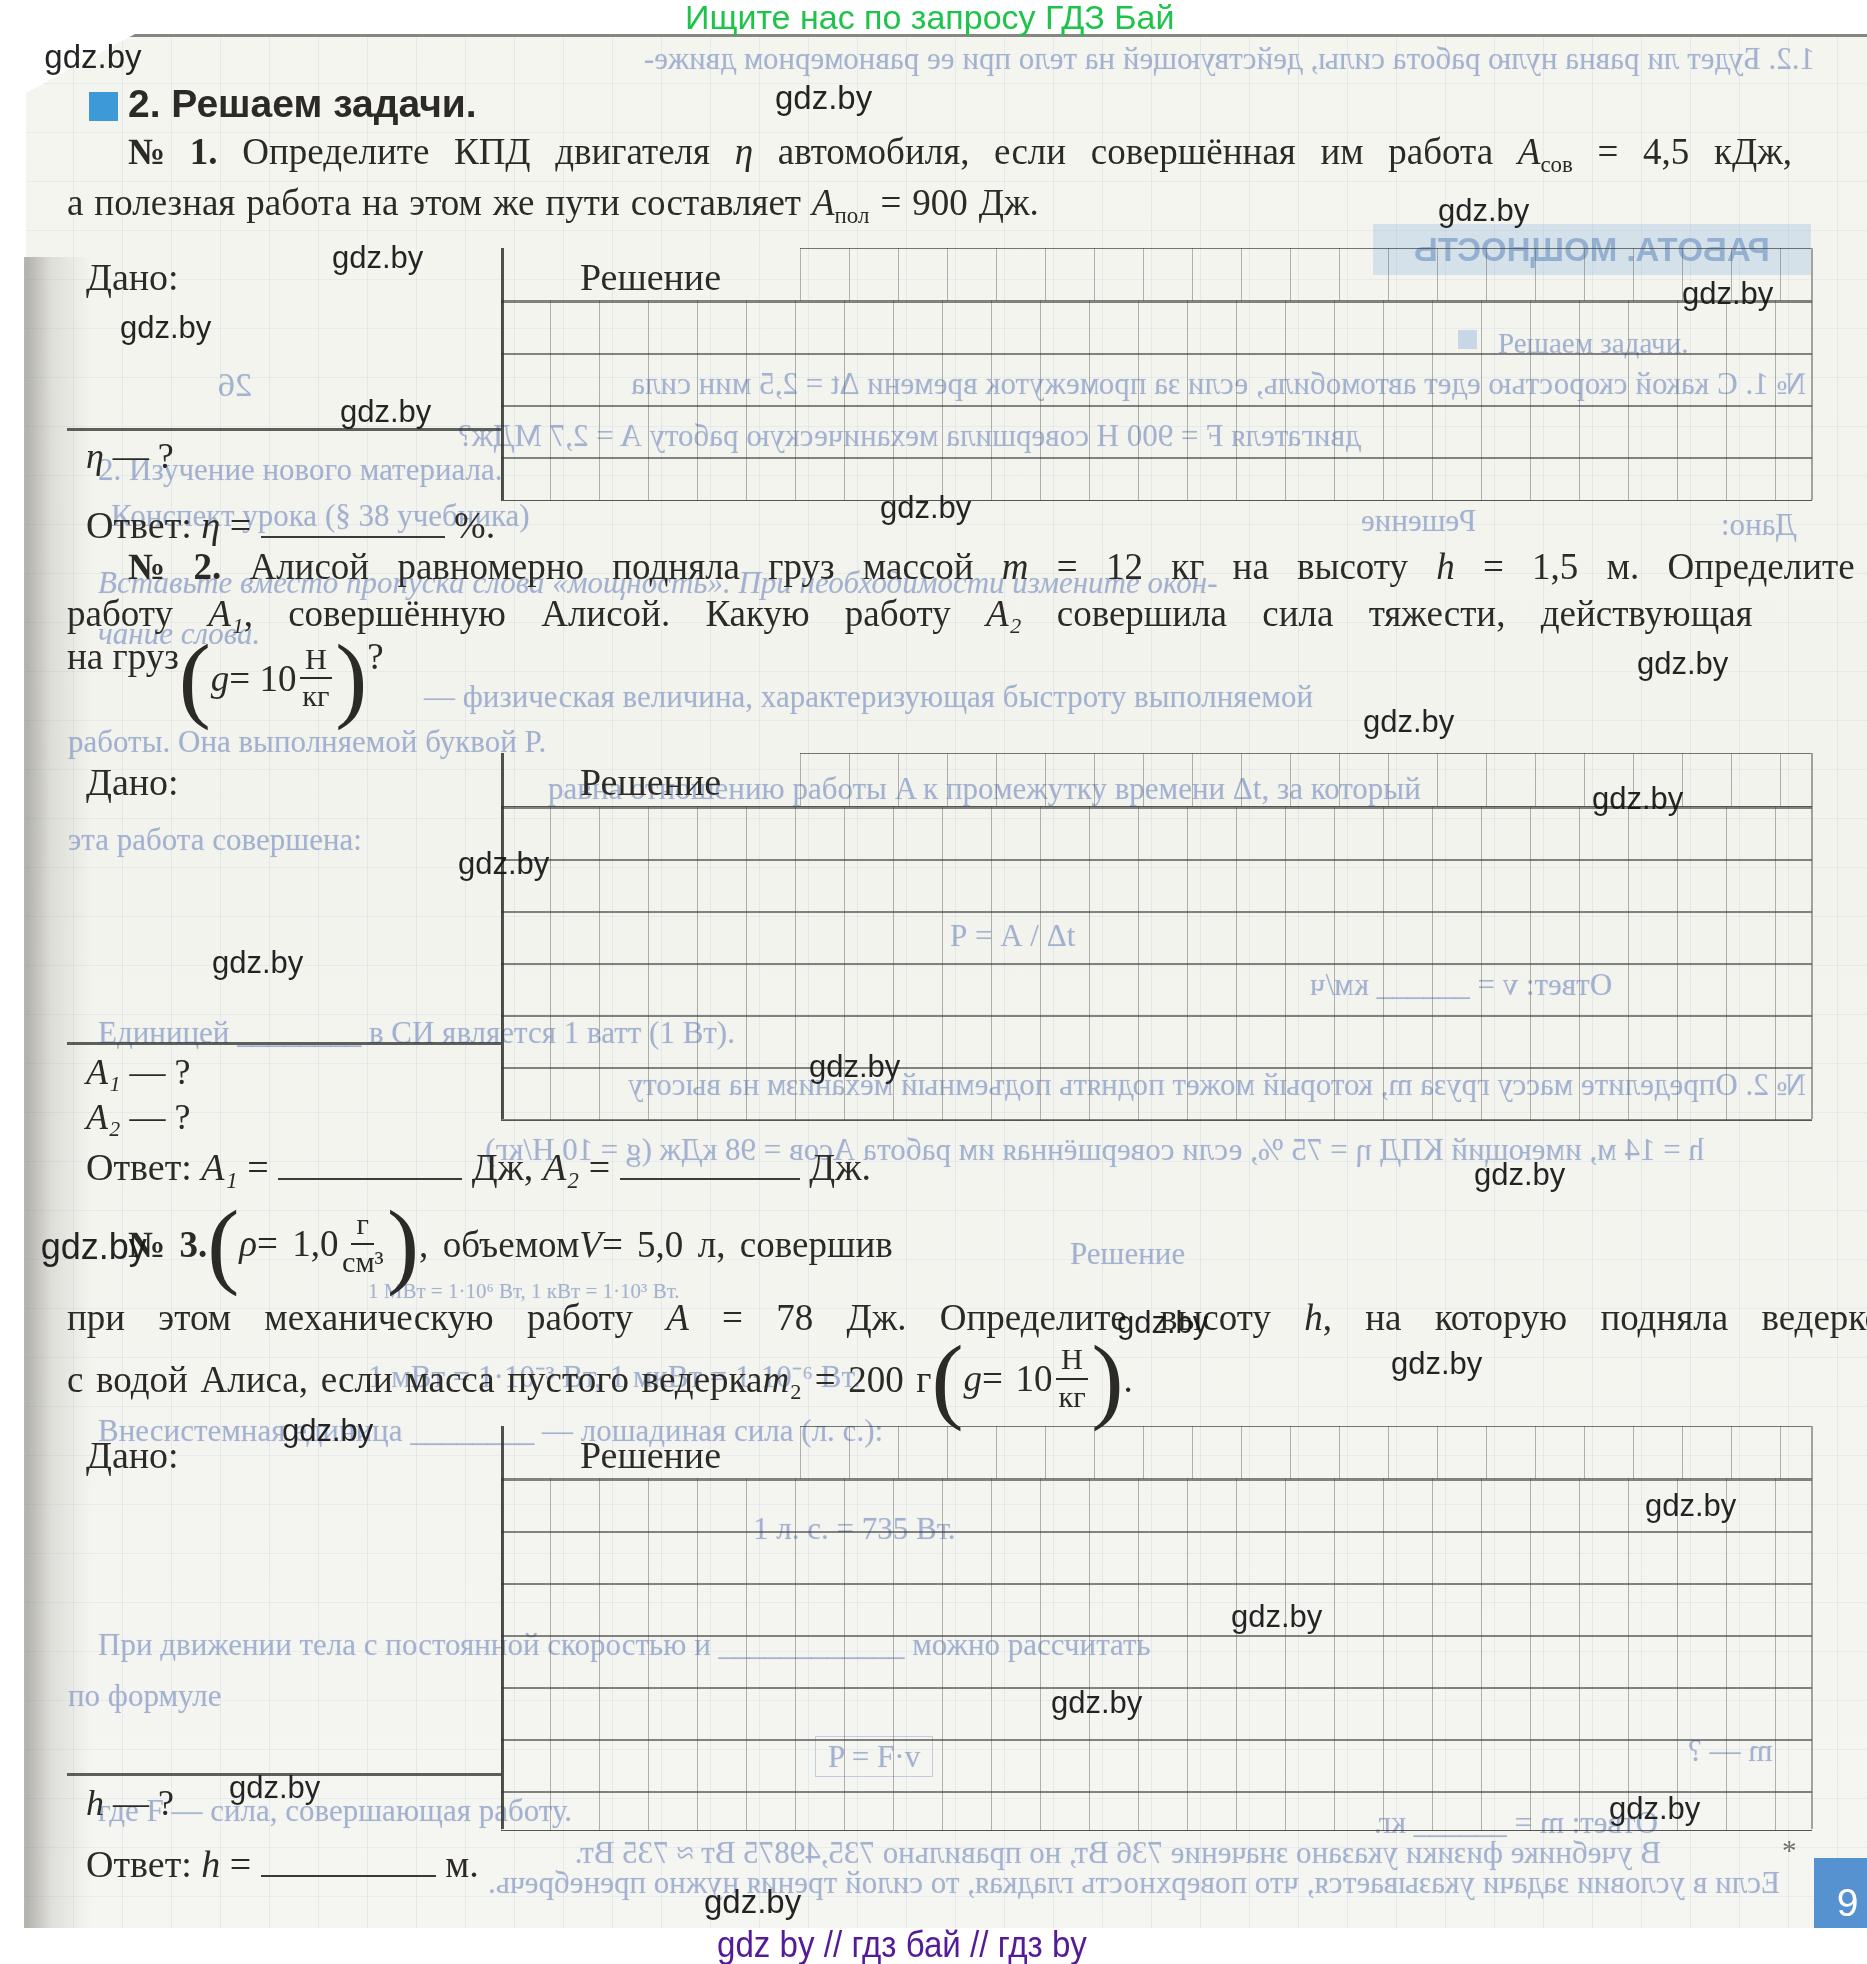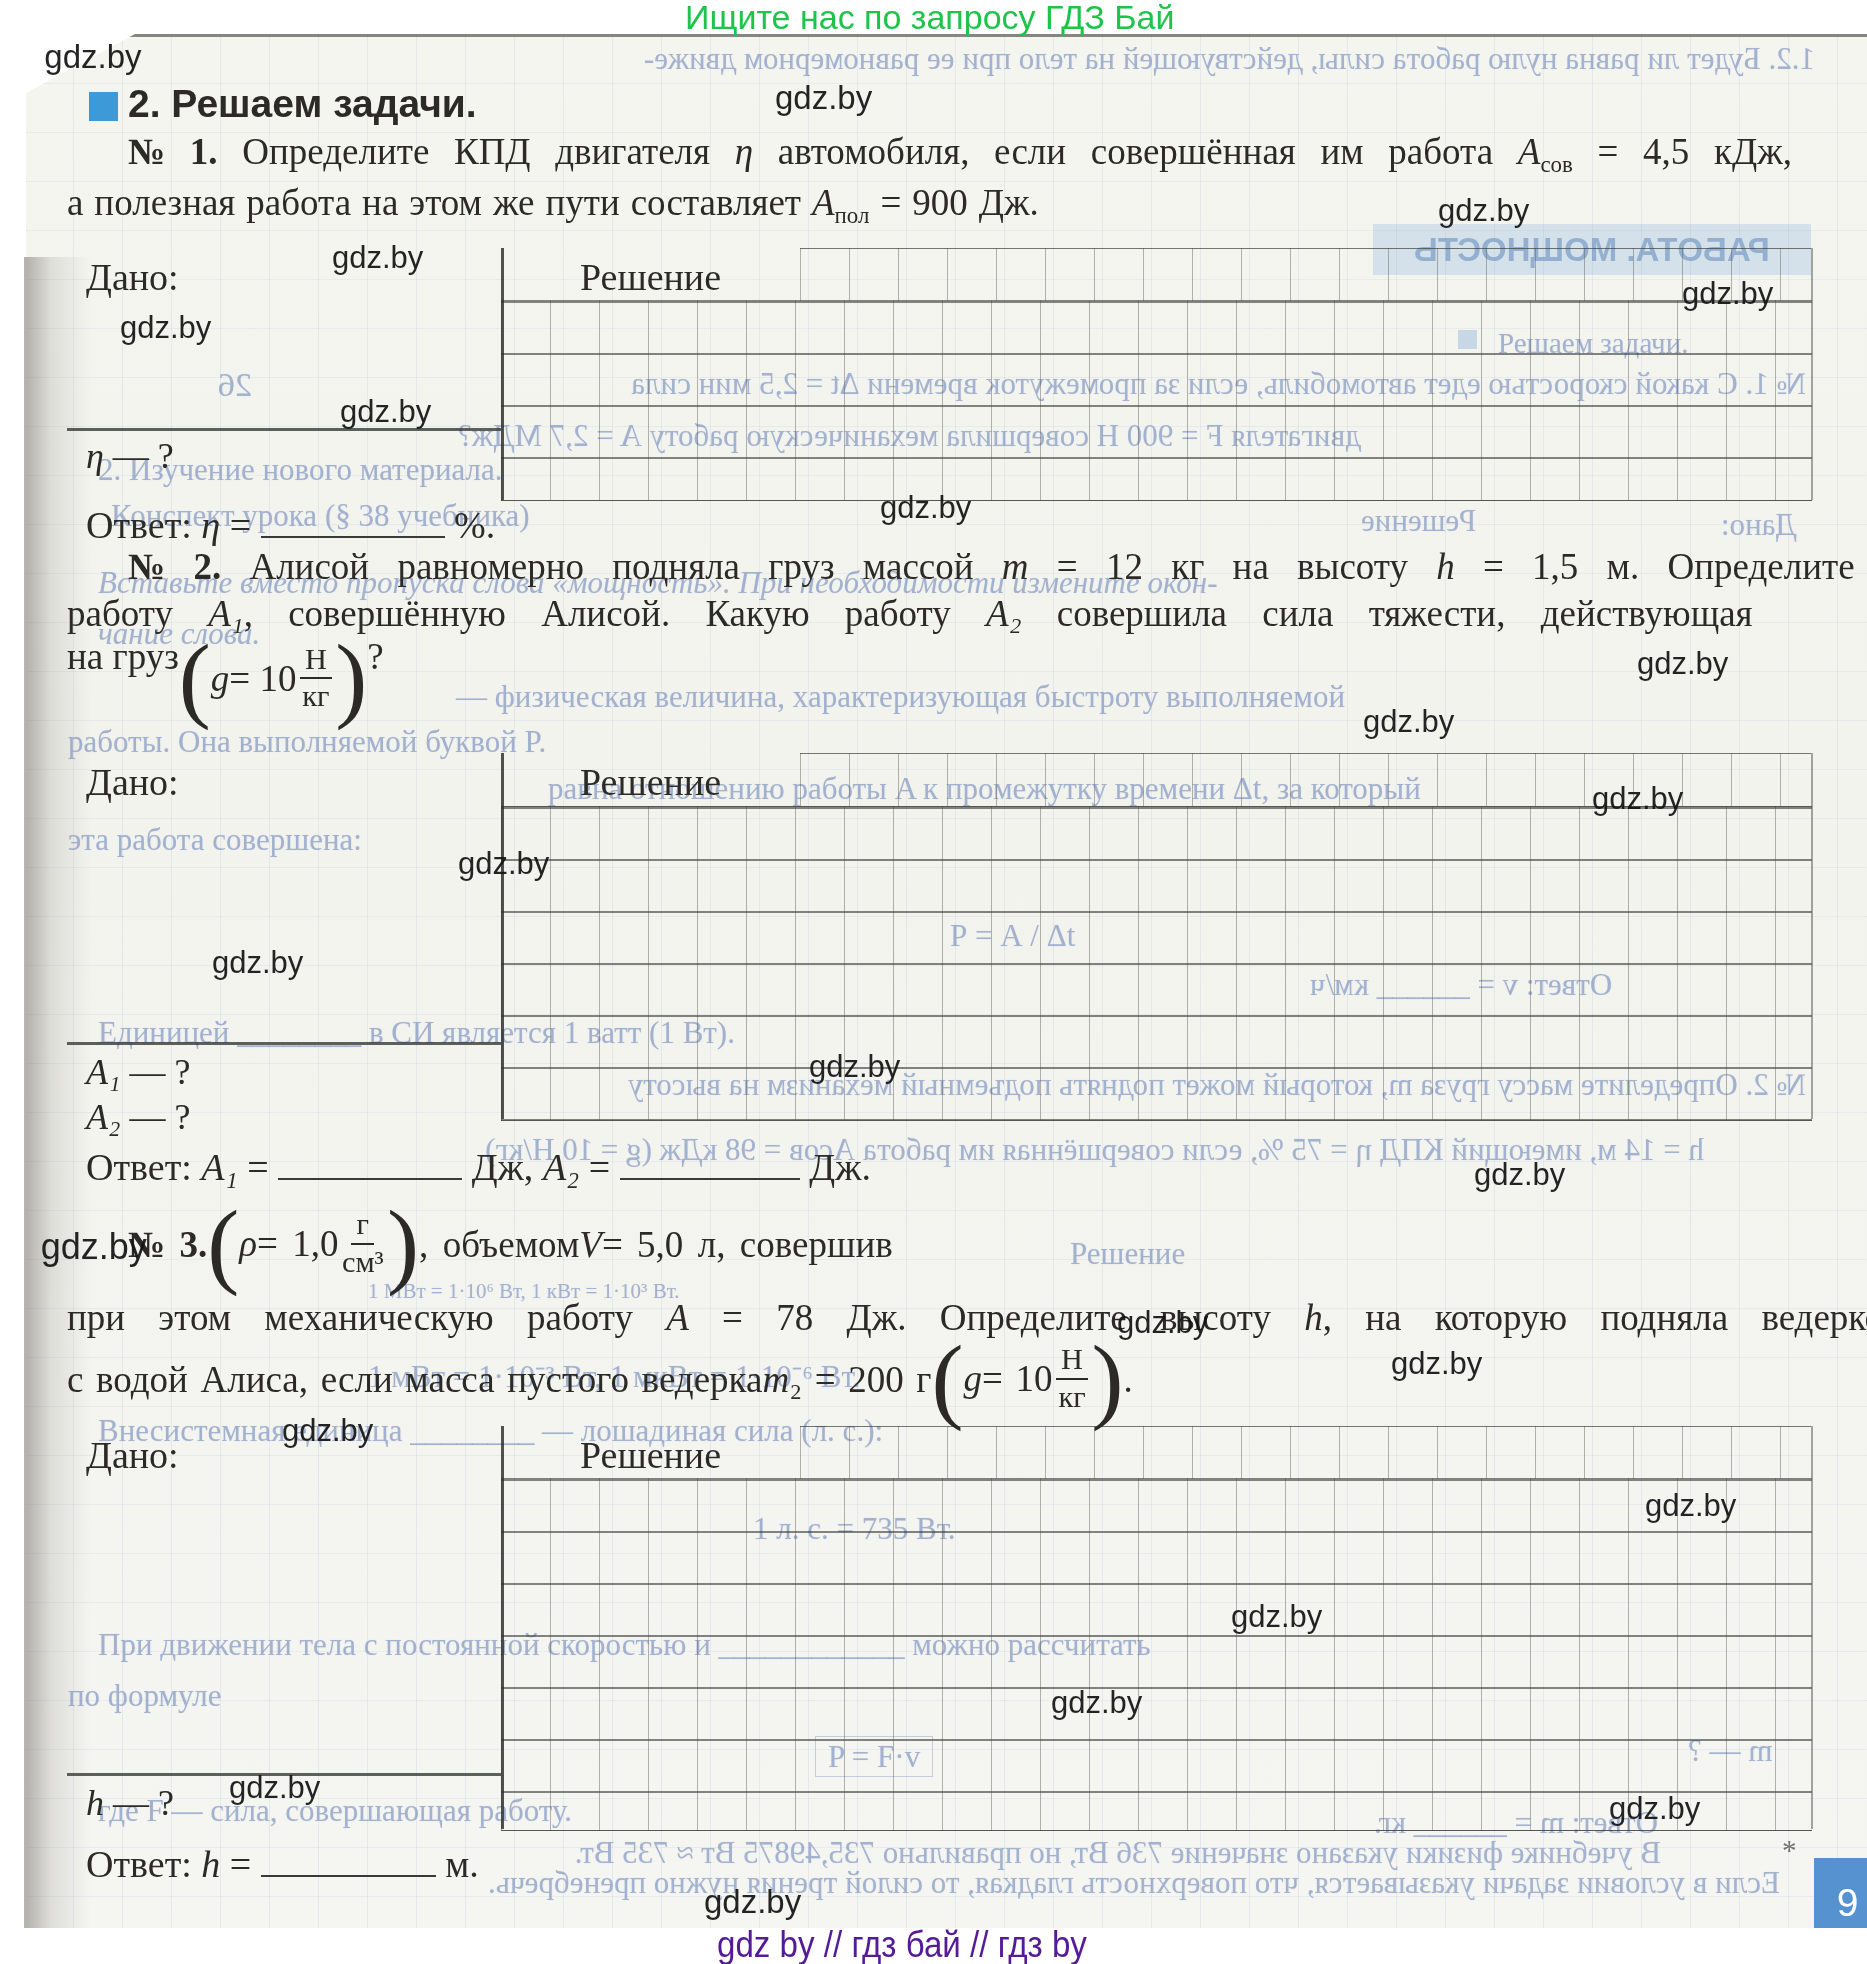--- a/index.html
+++ b/index.html
@@ -178,21 +178,21 @@
     <div class="bleed" style="left: 1498px; top: 327px; font-size: 29px;">Решаем задачи.</div>
     <div class="bleed mir" style="left: 218px; top: 366px; font-size: 34px;">26</div>
     <div class="bleed mir" style="left: 77px; top: 366px; font-size: 31px; width: 1729px;">№ 1. С какой скоростью едет автомобиль, если за промежуток времени Δt = 2,5 мин сила</div>
     <div class="bleed mir" style="left: 77px; top: 418px; font-size: 31px; width: 1284px;">двигателя F = 900 Н совершила механическую работу A = 2,7 МДж?</div>
     <div class="bleed" style="left: 98px; top: 452px; font-size: 31px;">2. Изучение нового материала.</div>
     <div class="bleed" style="left: 111px; top: 498px; font-size: 31px;">Конспект урока (§ 38 учебника)</div>
     <div class="bleed mir" style="left: 1361px; top: 503px; font-size: 31px;">Решение</div>
     <div class="bleed mir" style="left: 1721px; top: 507px; font-size: 31px;">Дано:</div>
     <div class="bleed it" style="left: 98px; top: 565px; font-size: 31px; width: 1695px;">Вставьте вместо пропуска слова «мощность». При необходимости измените окон-</div>
     <div class="bleed it" style="left: 98px; top: 616px; font-size: 31px;">чание слова.</div>
-    <div class="bleed" style="left: 424px; top: 679px; font-size: 31px; width: 1387px; margin-left: 32px;">— физическая величина, характеризующая быстроту выполняемой</div>
+    <div class="bleed" style="left: 424px; top: 679px; font-size: 31px; width: 1387px;">— физическая величина, характеризующая быстроту выполняемой</div>
     <div class="bleed" style="left: 68px; top: 724px; font-size: 31px;">работы. Она выполняемой буквой P.</div>
     <div class="bleed" style="left: 548px; top: 771px; font-size: 31px; width: 1258px;">равна отношению работы A к промежутку времени Δt, за который</div>
     <div class="bleed" style="left: 68px; top: 822px; font-size: 31px;">эта работа совершена:</div>
     <div class="bleed" style="left: 950px; top: 918px; font-size: 31px;">Р = А / Δt</div>
     <div class="bleed mir" style="left: 1310px; top: 967px; font-size: 31px;">Ответ: v = ______ км/ч</div>
     <div class="bleed" style="left: 98px; top: 1015px; font-size: 31px; width: 925px;">Единицей ________ в СИ является 1 ватт (1 Вт).</div>
     <div class="bleed mir" style="left: 77px; top: 1067px; font-size: 31px; width: 1729px;">№ 2. Определите массу груза m, который может поднять подъемный механизм на высоту</div>
     <div class="bleed mir" style="left: 77px; top: 1132px; font-size: 31px; width: 1627px;">h = 14 м, имеющий КПД η = 75 %, если совершённая им работа Aсов = 98 кДж (g = 10 Н/кг)</div>
     <div class="bleed" style="left: 1070px; top: 1236px; font-size: 31px;">Решение</div>
     <div class="bleed" style="left: 368px; top: 1279px; font-size: 21px;">1 МВт = 1·10⁶ Вт,    1 кВт = 1·10³ Вт.</div>

